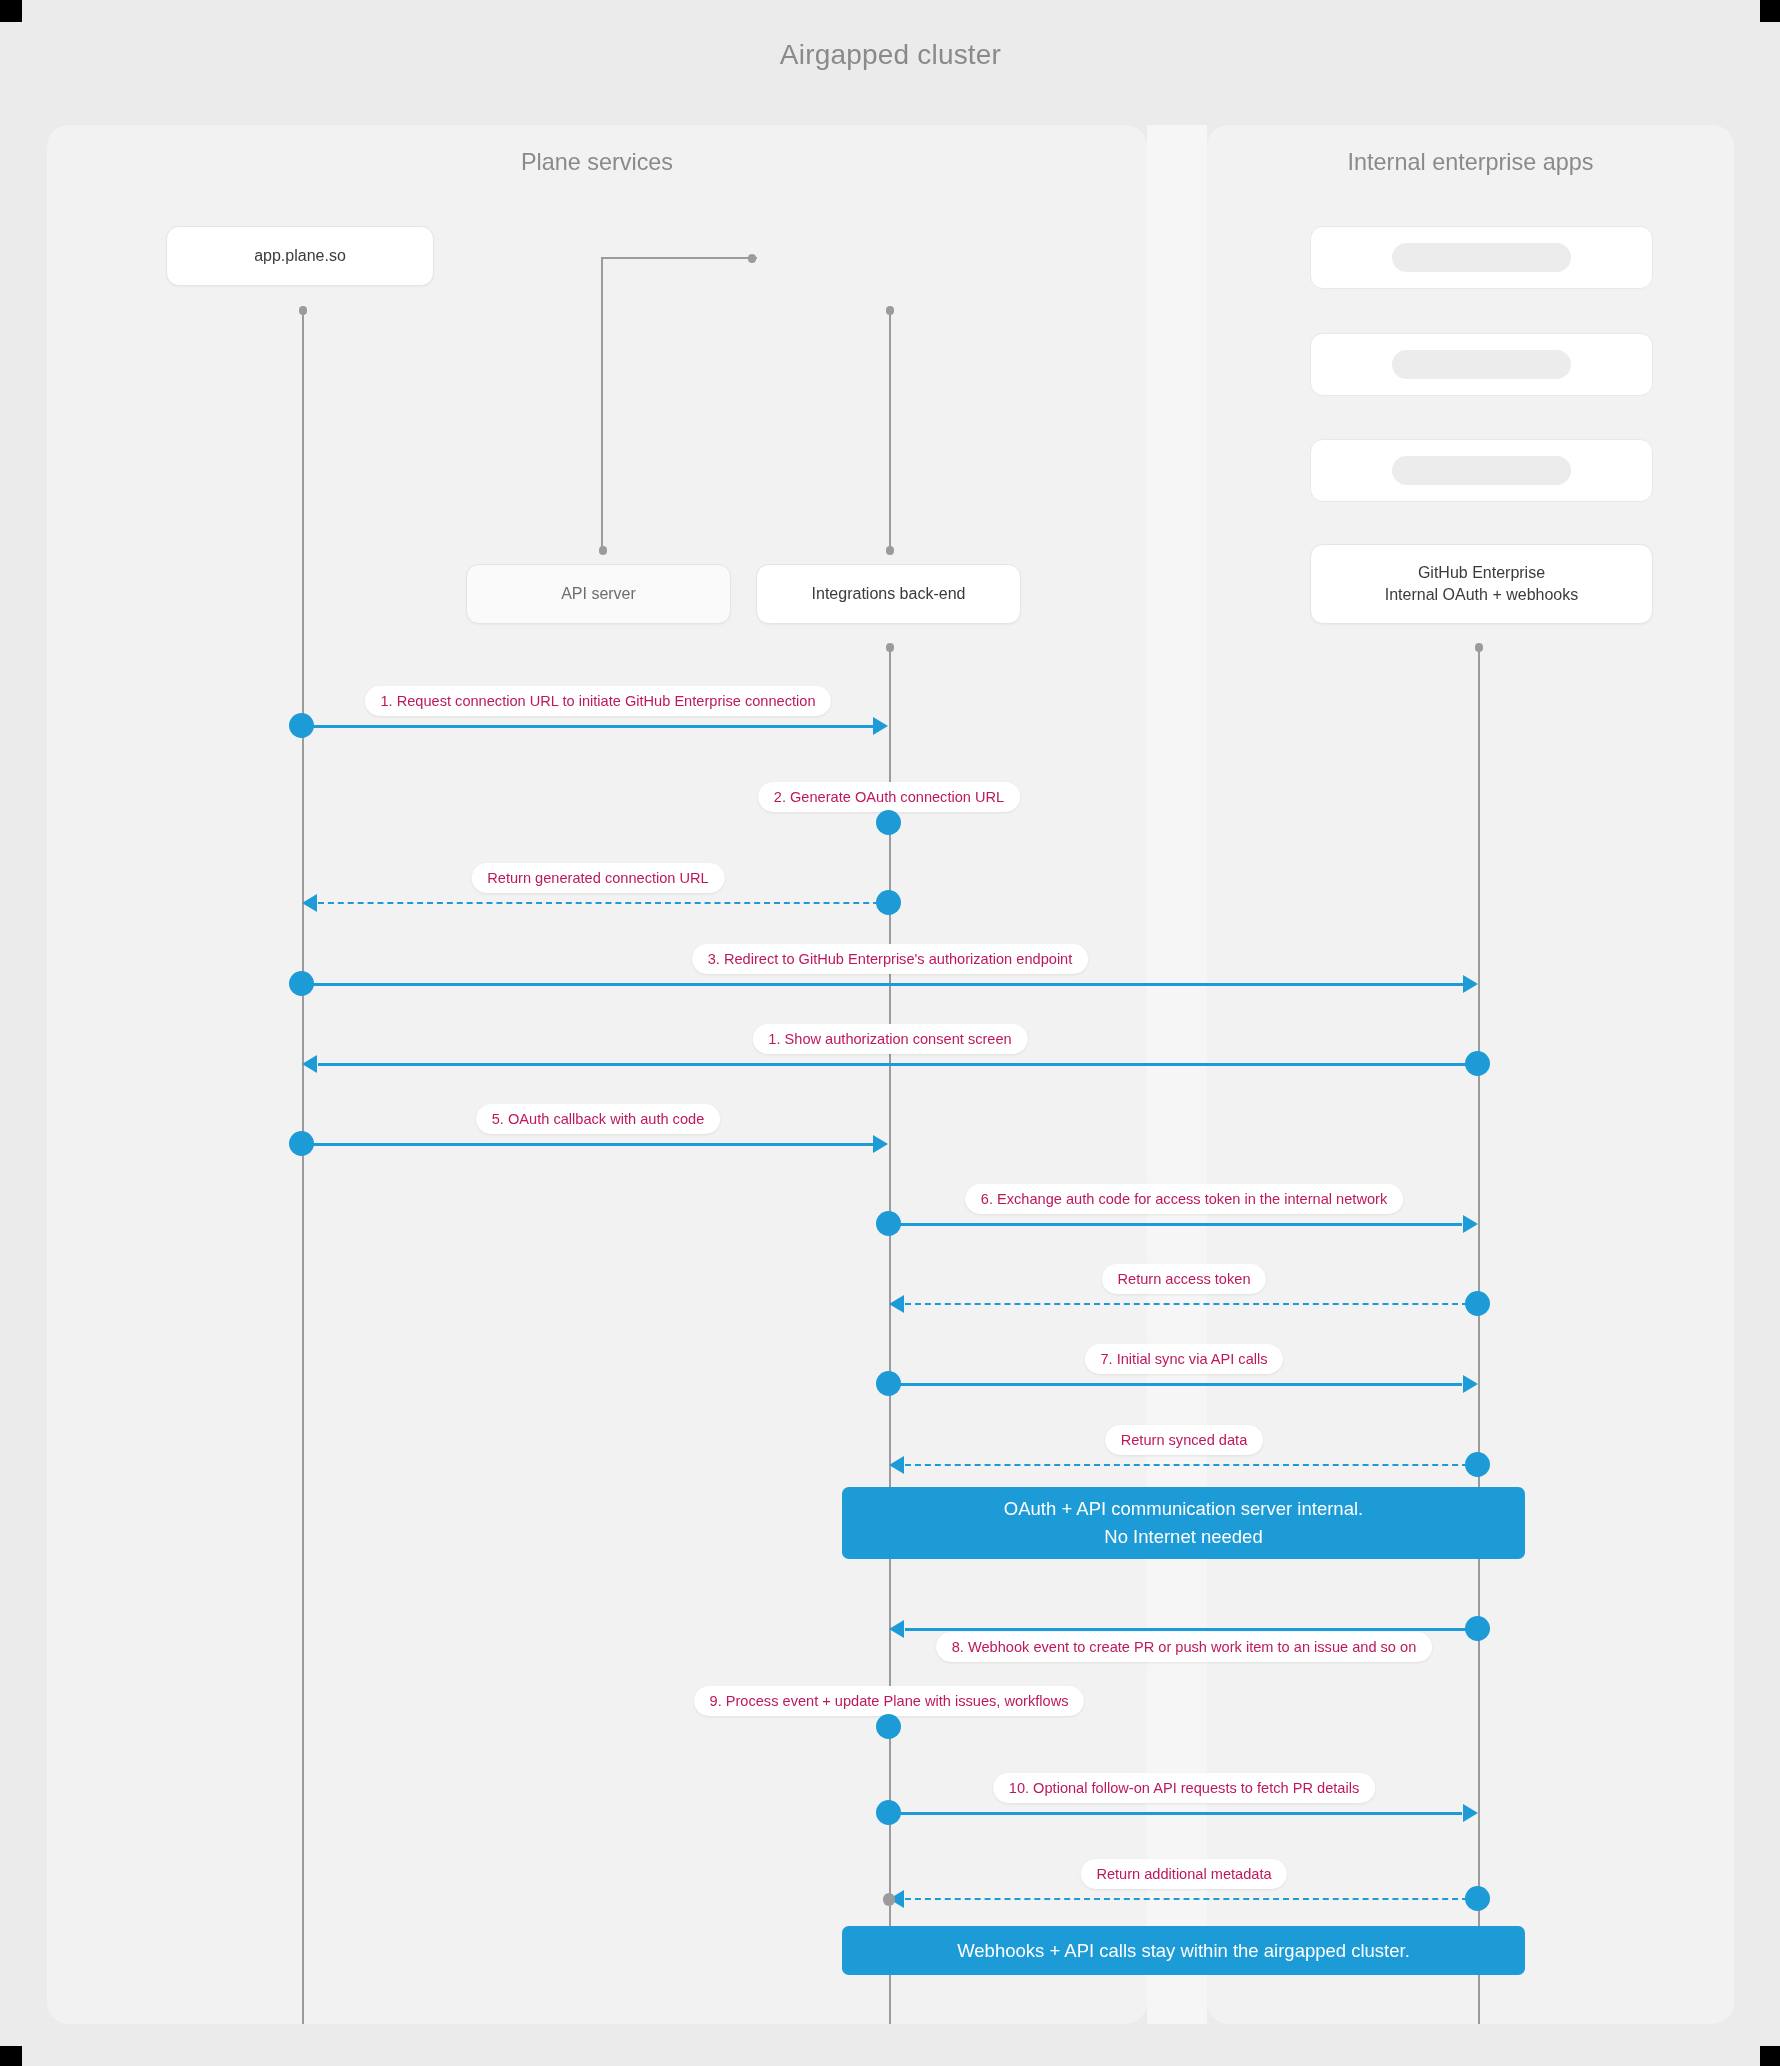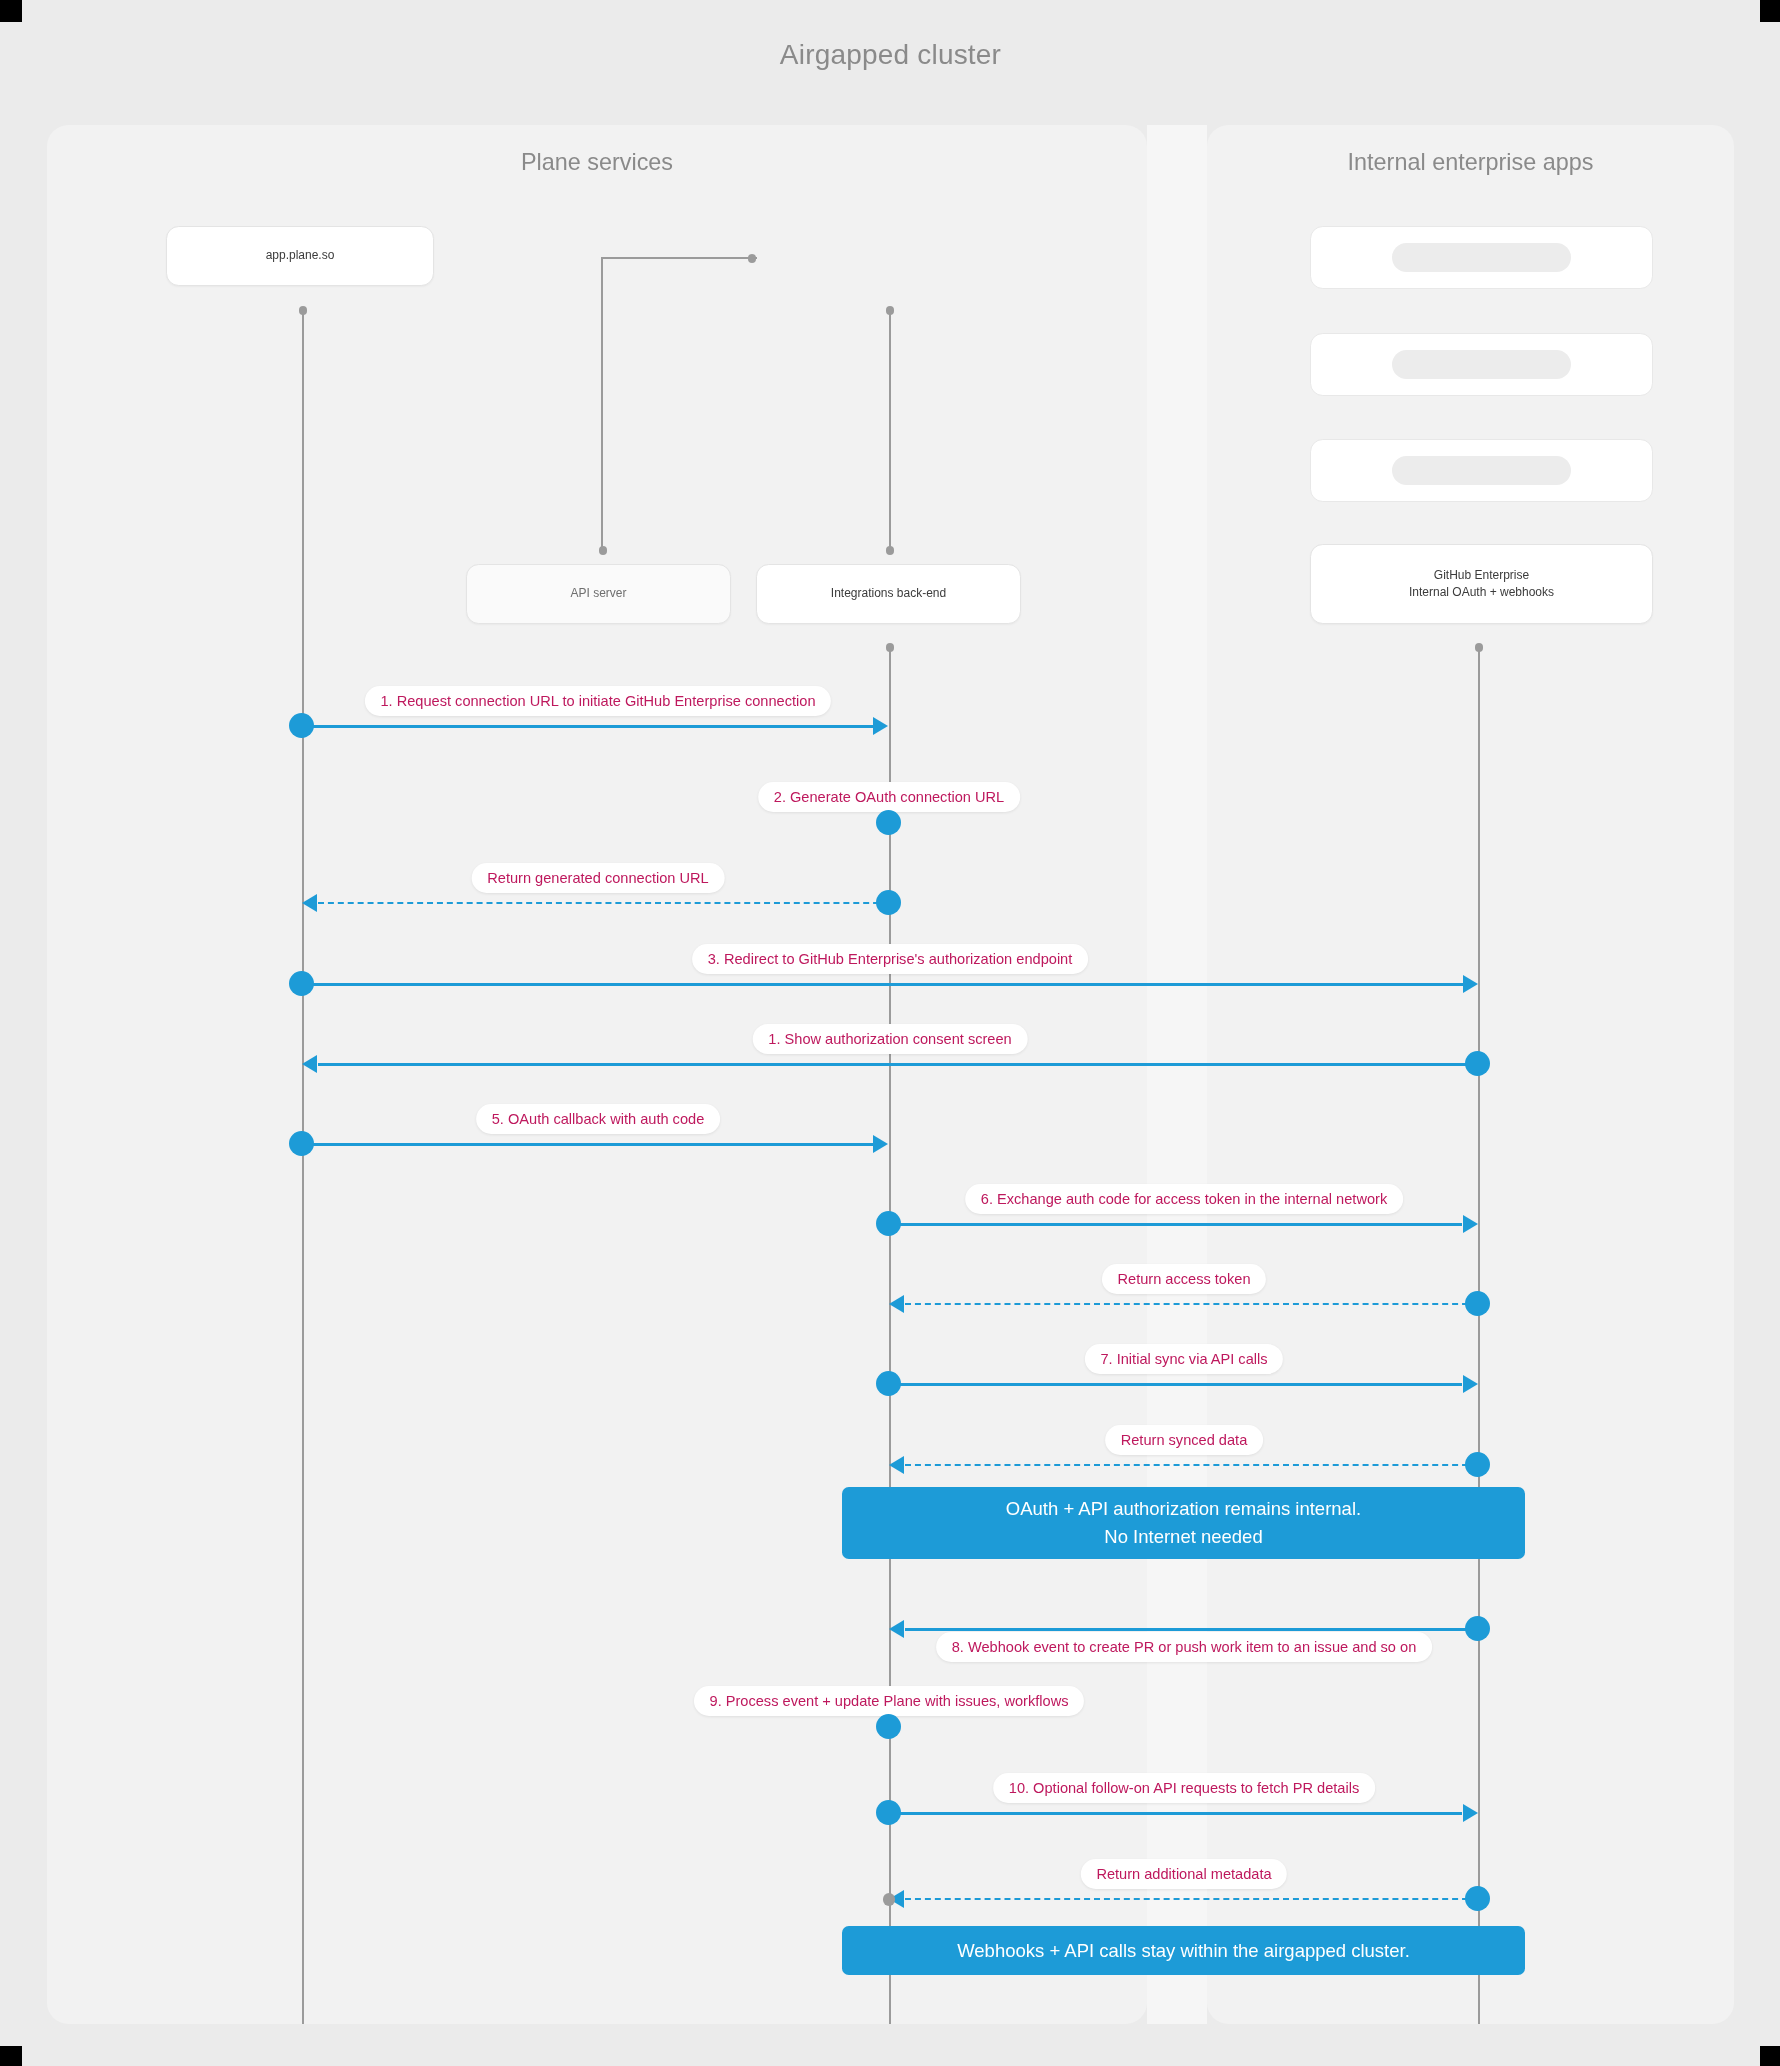--- a/index.html
+++ b/index.html
@@ -54,21 +54,21 @@
     position: absolute;
     background: #FFFFFF;
     border: 1px solid #E4E4E4;
     border-radius: 12.7px;
     box-shadow: 0 1px 2px rgba(0,0,0,.04);
     display: flex;
     align-items: center;
     justify-content: center;
     text-align: right;
     color: #3B3B3B;
-    font-size: 12px;
+    font-size: 16px;
     line-height: 1.3;
     box-sizing: border-box;
   }
   .box.muted { color: #6E6E6E; background:#FAFAFA; }
 
   
   .skel {
     position: absolute;
     background: #FFFFFF;
     border: 1px solid #E8E8E8;
@@ -276,21 +276,21 @@
   <div class="msg-line" style="left:889px; top:1383px; width:573px;"></div>
   <div class="arrowhead right" style="left:1463px; top:1375px;"></div>
   <div class="dot" style="left:889px; top:1371px;"></div>
 
   <div class="msg-label" style="left:1184px; top:1425px;">Return synced data</div>
   <div class="msg-line dashed" style="left:905px; top:1464px; width:573px;"></div>
   <div class="arrowhead left" style="left:889px; top:1456px;"></div>
   <div class="dot" style="left:1478px; top:1452px;"></div>
 
   <div class="note" style="left:842px; top:1487px; width:683px; height:72px; flex-direction:column;">
-    <span>OAuth + API authorization remains internal.</span>
+    <span>OAuth + API communication server internal.</span>
     <span>No Internet needed</span>
   </div>
 
   <div class="msg-label" style="left:1184px; top:1632px;text-align:right;">8. Webhook event to create PR  or push work item to an issue  and so on</div>
   <div class="msg-line" style="left:905px; top:1628px; width:573px;"></div>
   <div class="arrowhead left" style="left:889px; top:1620px;"></div>
   <div class="dot" style="left:1478px; top:1616px;"></div>
 
   <div class="msg-label" style="left:889px; top:1686px;">9. Process event + update Plane with issues, workflows</div>
   <div class="dot" style="left:889px; top:1714px;"></div>

